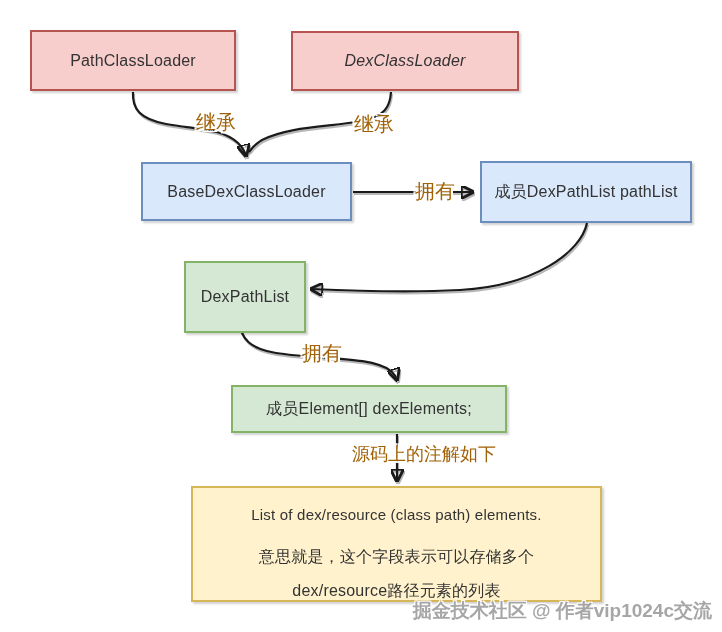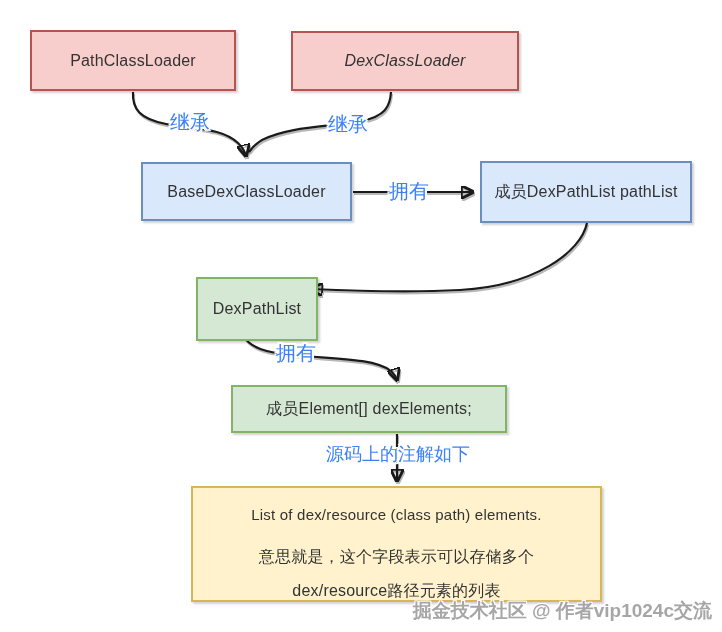--- a/index.html
+++ b/index.html
@@ -29,25 +29,26 @@
   .node.yellow{background:#fff2cc;border-color:#d6b656;flex-direction:column;justify-content:flex-start;padding-top:14px;gap:11px;}
 
   #edges{position:absolute;left:0;top:0;width:722px;height:632px;}
   #edges path{
     fill:none;stroke:#1a1a1a;stroke-width:2.2;
     filter:drop-shadow(1.5px 2px 0.5px rgba(0,0,0,0.28));
   }
   .edge-label{
     position:absolute;
     transform:translate(-50%,-50%);
-    font-size:20px;color:#3b82f6;
+    font-size:20px;color:#a16207;
     white-space:nowrap;
     text-shadow:
       -2px -2px 0 #fff, 2px -2px 0 #fff, -2px 2px 0 #fff, 2px 2px 0 #fff,
       0 -2px 0 #fff, 0 2px 0 #fff, -2px 0 0 #fff, 2px 0 0 #fff;
+    margin-left: 26px;
   }
   .edge-label.small{font-size:18px;}
   .note-line-en{font-size:15px;color:#333;margin:4px 0 0 0;}
   .note-gap{height:18px;}
   .note-line-cn{font-size:16px;color:#333;line-height:23px;}
   .watermark{
     position:absolute;right:10px;bottom:8px;
     font-size:19px;font-weight:bold;color:#a6a6a6;
     white-space:nowrap;
     text-shadow:
@@ -74,21 +75,21 @@
   </svg>
 
   <div class="node red" style="left:30px;top:30px;width:206px;height:61px;">PathClassLoader</div>
 
   <div class="node red" style="left:291px;top:31px;width:228px;height:60px;font-style:italic;">DexClassLoader</div>
 
   <div class="node blue" style="left:480px;top:161px;width:212px;height:62px;">成员DexPathList pathList</div>
 
   <div class="node blue" style="left:141px;top:162px;width:211px;height:59px;">BaseDexClassLoader</div>
 
-  <div class="node green" style="left:196px;top:261px;width:122px;height:64px;margin-top:16px;">DexPathList</div>
+  <div class="node green" style="left:184px;top:261px;width:122px;height:72px;">DexPathList</div>
 
   <div class="node green" style="left:231px;top:385px;width:276px;height:48px;">成员Element[] dexElements;</div>
 
   <div class="node yellow" style="left:191px;top:486px;width:411px;height:116px;">
     <div class="note-line-en">List of dex/resource (class path) elements.</div>
     <div class="note-gap"></div>
     <div class="note-line-cn">意思就是，这个字段表示可以存储多个</div>
     <div class="note-line-cn">dex/resource路径元素的列表</div>
   </div>
 

